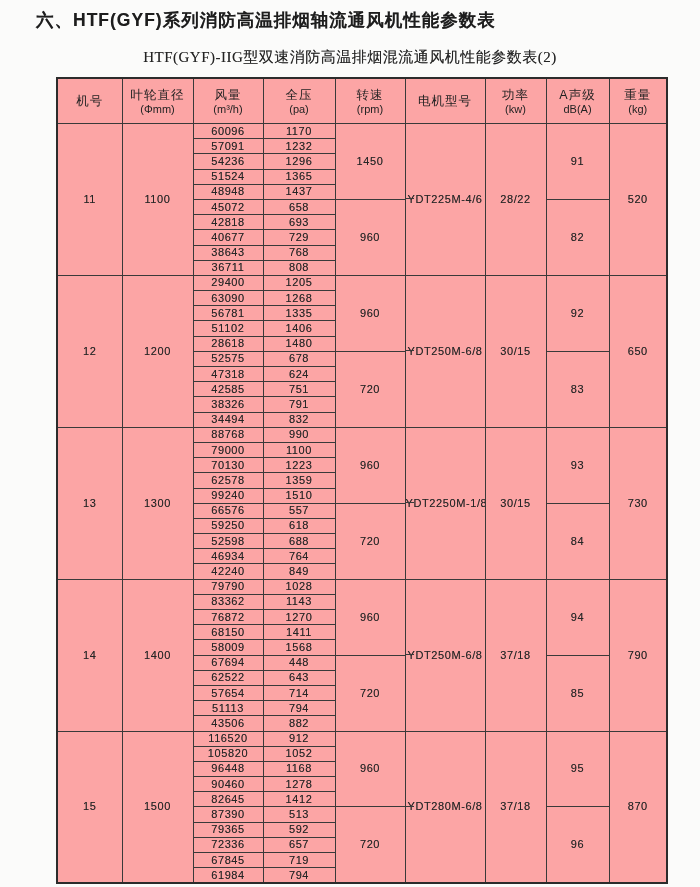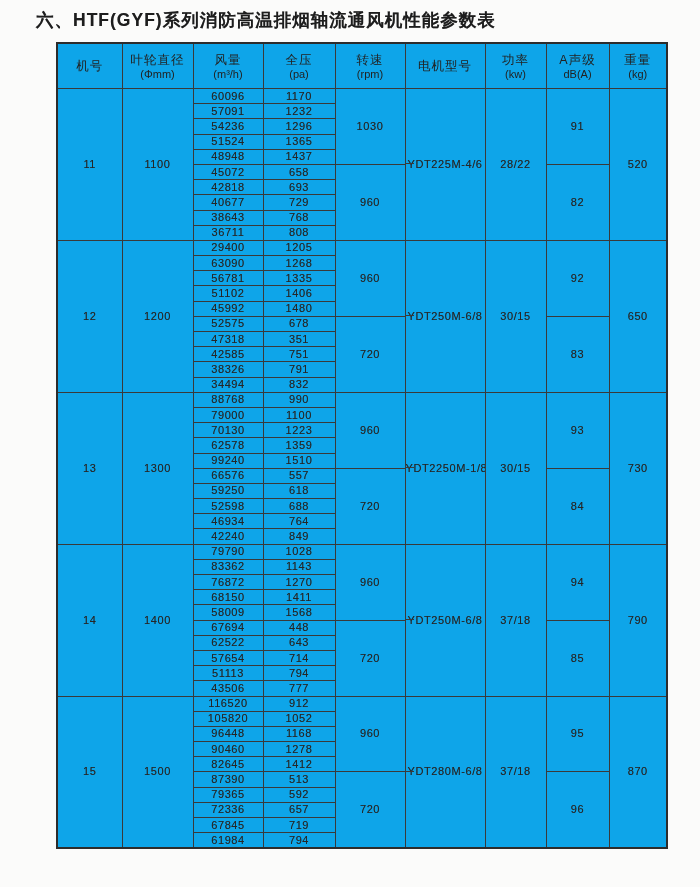--- a/index.html
+++ b/index.html
@@ -21,21 +21,21 @@
     text-align:center;
     font-size:15px;letter-spacing:.5px;
     font-family:"Liberation Serif", serif;
     color:#232323;
     text-shadow:0 0 .3px rgba(30,30,30,.45);
   }
   table.spec{
     border-collapse:collapse;table-layout:fixed;
     width:610px;margin:10px 0 0 56px;
     border:2px solid #2c2c2c;
-    background:#0ea5e9;
+    background:#fca5a5;
   }
   .spec th,.spec td{
     border:1px solid #3a3a3a;
     text-align:center;vertical-align:middle;
     padding:0;overflow:hidden;white-space:nowrap;
   }
   .spec thead th{height:44px;font-weight:normal;color:#222;}
   .h-label{font-size:12.5px;line-height:1.3;letter-spacing:1px;}
   .h-unit{font-size:11px;line-height:1.15;letter-spacing:0;}
   .spec tbody tr{height:15.2px;}
@@ -49,20 +49,21 @@
   td.motor-cell::before{
     content:'';position:absolute;left:0;top:calc(50% - 1px);
     width:8px;height:1px;background:#3a3a3a;
   }
 </style>
 </head>
 <body>
 
 <div class="page">
   <h1 class="title">六、HTF(GYF)系列消防高温排烟轴流通风机性能参数表</h1>
+  <div class="subtitle">HTF(GYF)-IIG型双速消防高温排烟混流通风机性能参数表(2)</div>
 
   <table class="spec">
     <colgroup>
       <col style="width:65px">
         <col style="width:71px">
         <col style="width:70px">
       <col style="width:72px">
         <col style="width:70px">
         <col style="width:80px">
       <col style="width:61px">
@@ -106,21 +107,21 @@
             <div class="h-unit">(kg)</div>
           </th>
         </tr>
       </thead>
     <tbody>
         <tr class="data-row">
           <td rowspan="10">11</td>
           <td rowspan="10">1100</td>
           <td>60096</td>
           <td>1170</td>
-          <td rowspan="5">1030</td>
+          <td rowspan="5">1450</td>
           <td class="motor-cell" rowspan="10">YDT225M-4/6</td>
           <td rowspan="10">28/22</td>
           <td rowspan="5">91</td>
           <td rowspan="10">520</td>
         </tr>
         <tr class="data-row">
           <td>57091</td>
           <td>1232</td>
         </tr>
         <tr class="data-row">
@@ -174,32 +175,32 @@
         </tr>
         <tr class="data-row">
           <td>56781</td>
           <td>1335</td>
         </tr>
         <tr class="data-row">
           <td>51102</td>
           <td>1406</td>
         </tr>
         <tr class="data-row">
-          <td>45992</td>
+          <td>28618</td>
           <td>1480</td>
         </tr>
         <tr class="data-row">
           <td>52575</td>
           <td>678</td>
           <td rowspan="5">720</td>
           <td rowspan="5">83</td>
         </tr>
         <tr class="data-row">
           <td>47318</td>
-          <td>351</td>
+          <td>624</td>
         </tr>
         <tr class="data-row">
           <td>42585</td>
           <td>751</td>
         </tr>
         <tr class="data-row">
           <td>38326</td>
           <td>791</td>
         </tr>
         <tr class="data-row">
@@ -295,21 +296,21 @@
         <tr class="data-row">
           <td>57654</td>
           <td>714</td>
         </tr>
         <tr class="data-row">
           <td>51113</td>
           <td>794</td>
         </tr>
         <tr class="data-row">
           <td>43506</td>
-          <td>777</td>
+          <td>882</td>
         </tr>
         <tr class="data-row">
           <td rowspan="10">15</td>
           <td rowspan="10">1500</td>
           <td>116520</td>
           <td>912</td>
           <td rowspan="5">960</td>
           <td class="motor-cell" rowspan="10">YDT280M-6/8</td>
           <td rowspan="10">37/18</td>
           <td rowspan="5">95</td>

